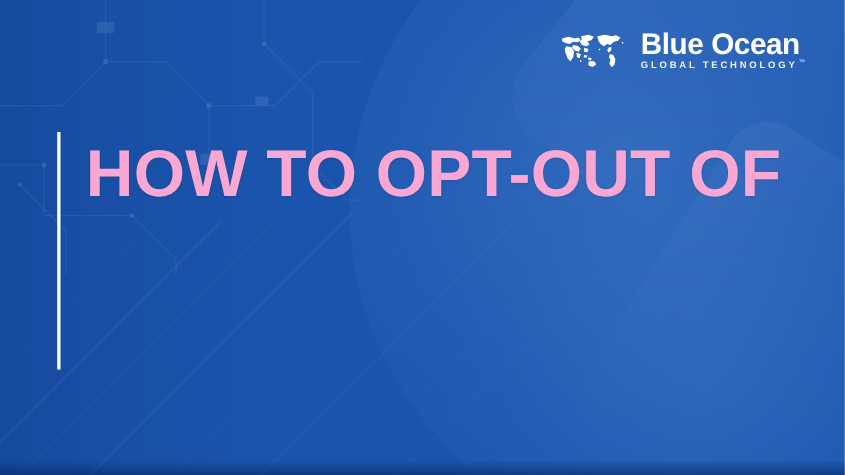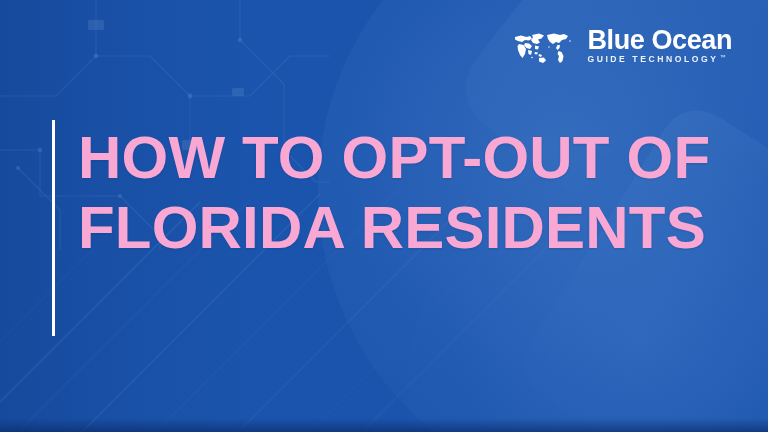--- a/index.html
+++ b/index.html
@@ -105,21 +105,21 @@
                  rgba(11,46,112,0.42) 60%,
                  rgba(9,40,100,0.62) 100%);
   }
 
   
 
   .logo {
     position:absolute;
     top:27px; right:36px;
     display:flex;
-    align-items:flex-end;
+    align-items:center;
     gap:9px;
   }
 
   .logo-map { display:block; width:68px; height:34px; }
 
   .logo-text { display:flex; flex-direction:column; gap:1px; }
 
   .logo-title {
     font-size:27px;
     font-weight:bold;
@@ -256,26 +256,25 @@
         <path d="M58 56 L68 55 L72 61 L66 66 L58 63 Z"></path>
 
         <circle cx="44" cy="55" r="1.6"></circle>
         <circle cx="78" cy="34" r="1.4"></circle>
         <circle cx="120" cy="22" r="1.5"></circle>
       </g>
     </svg>
     <div class="logo-text">
       <div class="logo-title">Blue Ocean</div>
       <div class="logo-sub">
-        <span class="logo-subtitle">GUIDE TECHNOLOGY</span>
+        <span class="logo-subtitle">GLOBAL TECHNOLOGY</span>
         <span class="logo-tm">™</span>
       </div>
     </div>
   </div>
 
   <div class="accent-rule"></div>
 
   <div class="headline">
     <div class="headline-line">HOW TO OPT-OUT OF</div>
-    <div class="headline-line">FLORIDA RESIDENTS</div>
   </div>
 
 </div>
 
 </body></html>

